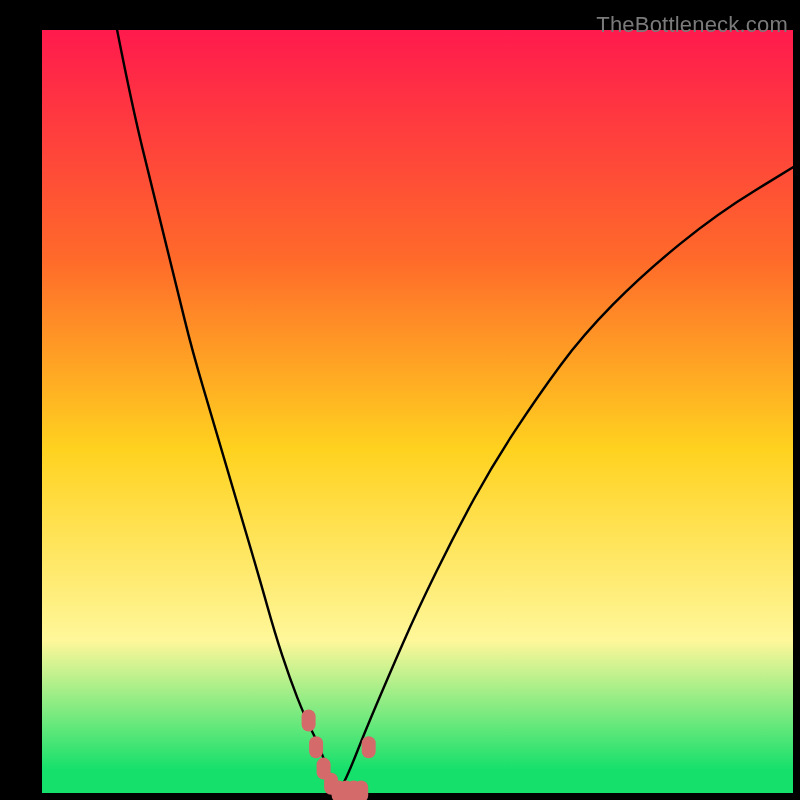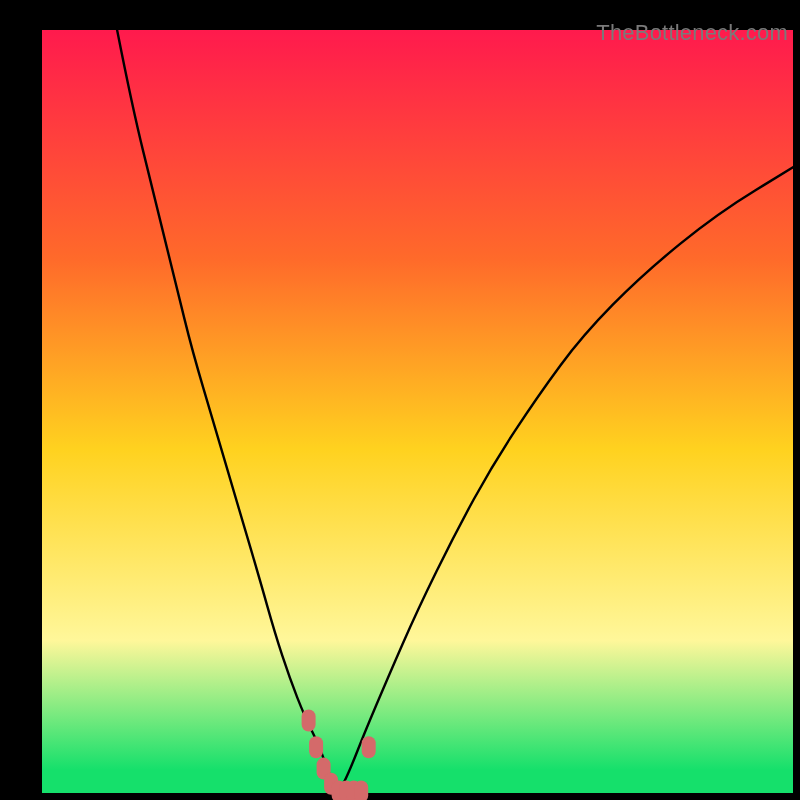--- a/index.html
+++ b/index.html
@@ -12,21 +12,21 @@
     font-family: Arial, Helvetica, sans-serif;
   }
   .frame {
     position: relative;
     width: 800px;
     height: 800px;
     background: #000;
   }
   .watermark {
     position: absolute;
-    top: 20px;
+    top: 12px;
     right: 12px;
     color: #7a7a7a;
     font-size: 22px;
     font-weight: 500;
     letter-spacing: 0.2px;
     z-index: 30;
     user-select: none;
   }
   svg {
     position: absolute;

